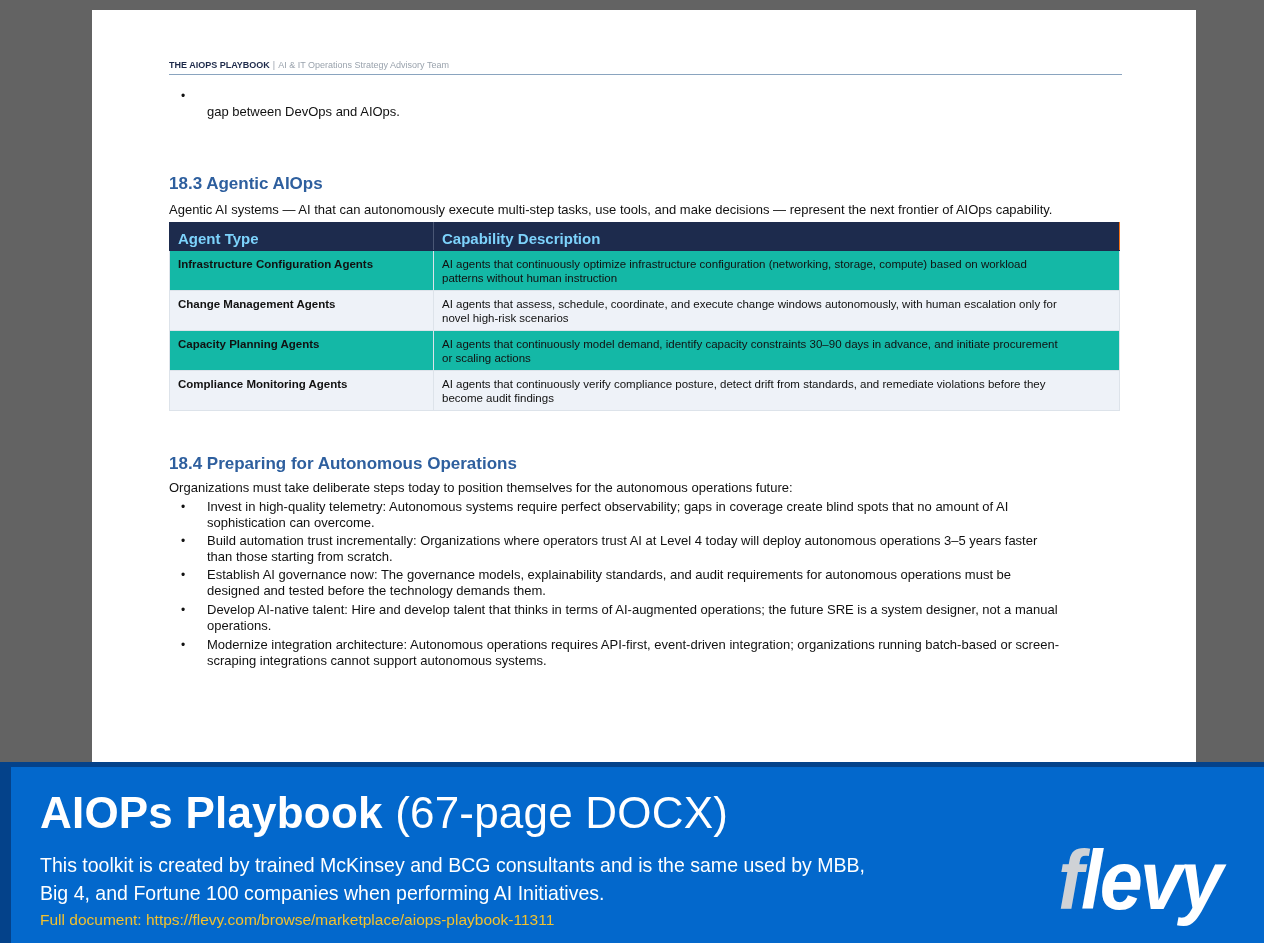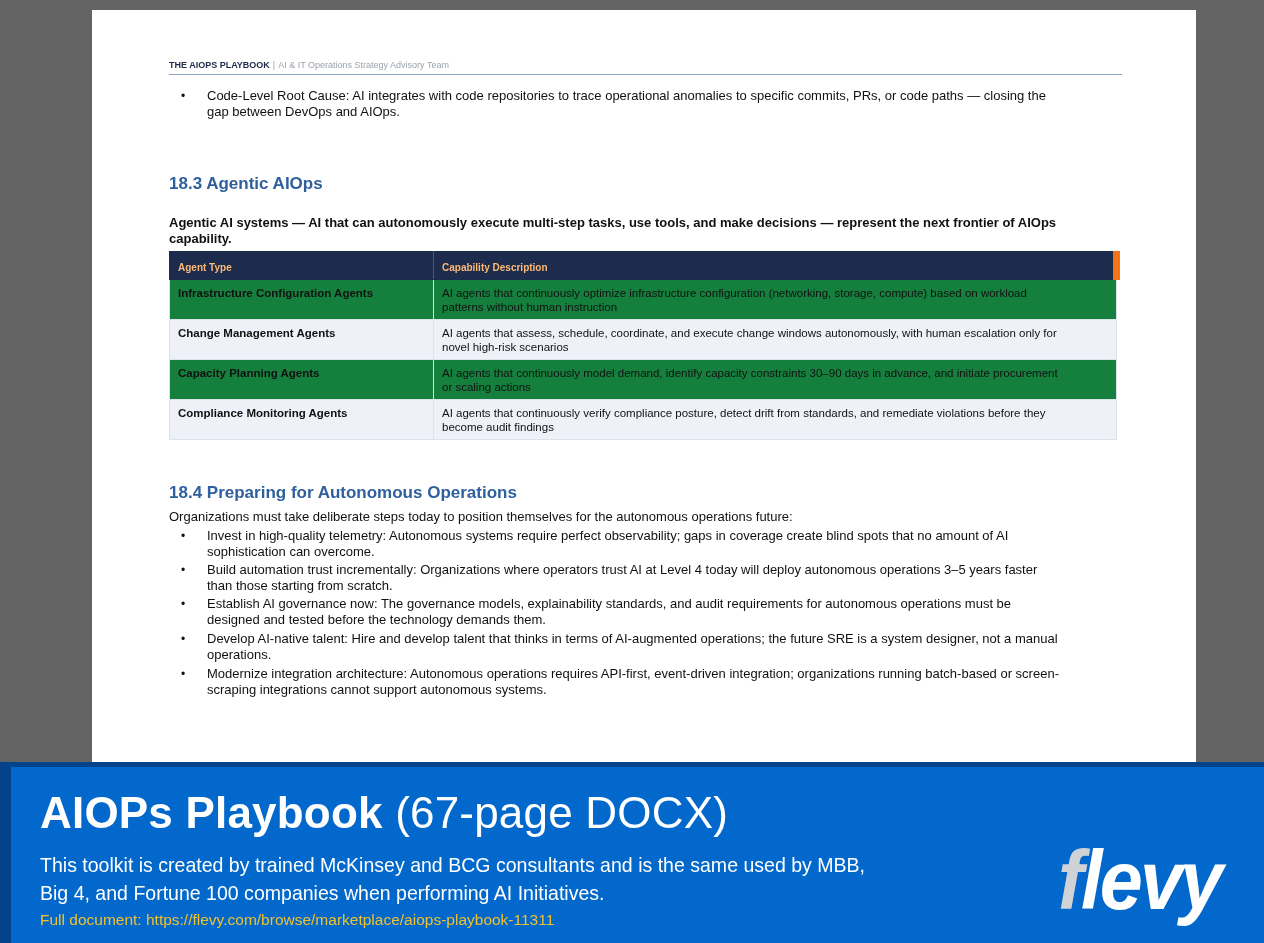--- a/index.html
+++ b/index.html
@@ -58,40 +58,40 @@
       color: #111;
     }
     table.agents {
       border-collapse: collapse;
       width: 951px;
       font-size: 11.5px;
       margin-top: 4px;
     }
     table.agents th {
       background: #1d2b4d;
-      color: #fdba74;
+      color: #7dd3fc;
       text-align: left;
       font-weight: bold;
-      font-size: 10px;
+      font-size: 15px;
       height: 28px;
       padding: 4px 8px 0 8px;
       border: 1px solid #1d2b4d;
       border-right: 1px solid #4a5775;
     }
-    table.agents th:last-child { border-right: 7px solid #f97316; }
+    table.agents th:last-child { border-right: 1px solid #f97316; }
     table.agents td {
       vertical-align: top;
       padding: 6px 8px 0 8px;
       height: 40px;
       line-height: 14px;
       color: #111;
       border: 1px solid #dde3ea;
     }
     table.agents tr.shade td { background: #eef2f8; }
-    table.agents tr.plain td { background: #15803d; }
+    table.agents tr.plain td { background: #14b8a6; }
     table.agents td.type { font-weight: bold; width: 264px; }
     .banner {
       position: absolute;
       left: 0; top: 762px;
       width: 1264px; height: 181px;
       background: #0368cc;
       border-top: 5px solid #04428a;
     }
     .banner-left-edge {
       position: absolute;
@@ -148,27 +148,27 @@
 <div class="page">
   <div class="content">
 
     <div class="running-header">
       <span class="brand">THE AIOPS PLAYBOOK</span><span class="sep">|</span><span>AI &amp; IT Operations Strategy Advisory Team</span>
     </div>
 
     <ul class="bullets" style="margin-top:13px;">
       <li>
         <span class="dot">•</span>
-        <span>Code-Level Root Cause: AI integrates with code repositories to trace operational anomalies to specific commits, PRs, or code paths — closing the</span><br>
+        <br>
         <span>gap between DevOps and AIOps.</span>
       </li>
     </ul>
 
     <div class="h2" style="margin-top:54px;">18.3 Agentic AIOps</div>
-    <div class="para" style="margin-top:21px;font-weight:bold;">Agentic AI systems — AI that can autonomously execute multi-step tasks, use tools, and make decisions — represent the next frontier of AIOps capability.</div>
+    <div class="para" style="margin-top:8px;">Agentic AI systems — AI that can autonomously execute multi-step tasks, use tools, and make decisions — represent the next frontier of AIOps capability.</div>
 
     <table class="agents">
       <thead>
         <tr>
           <th>Agent Type</th>
           <th>Capability Description</th>
         </tr>
       </thead>
       <tbody>
         <tr class="plain">

